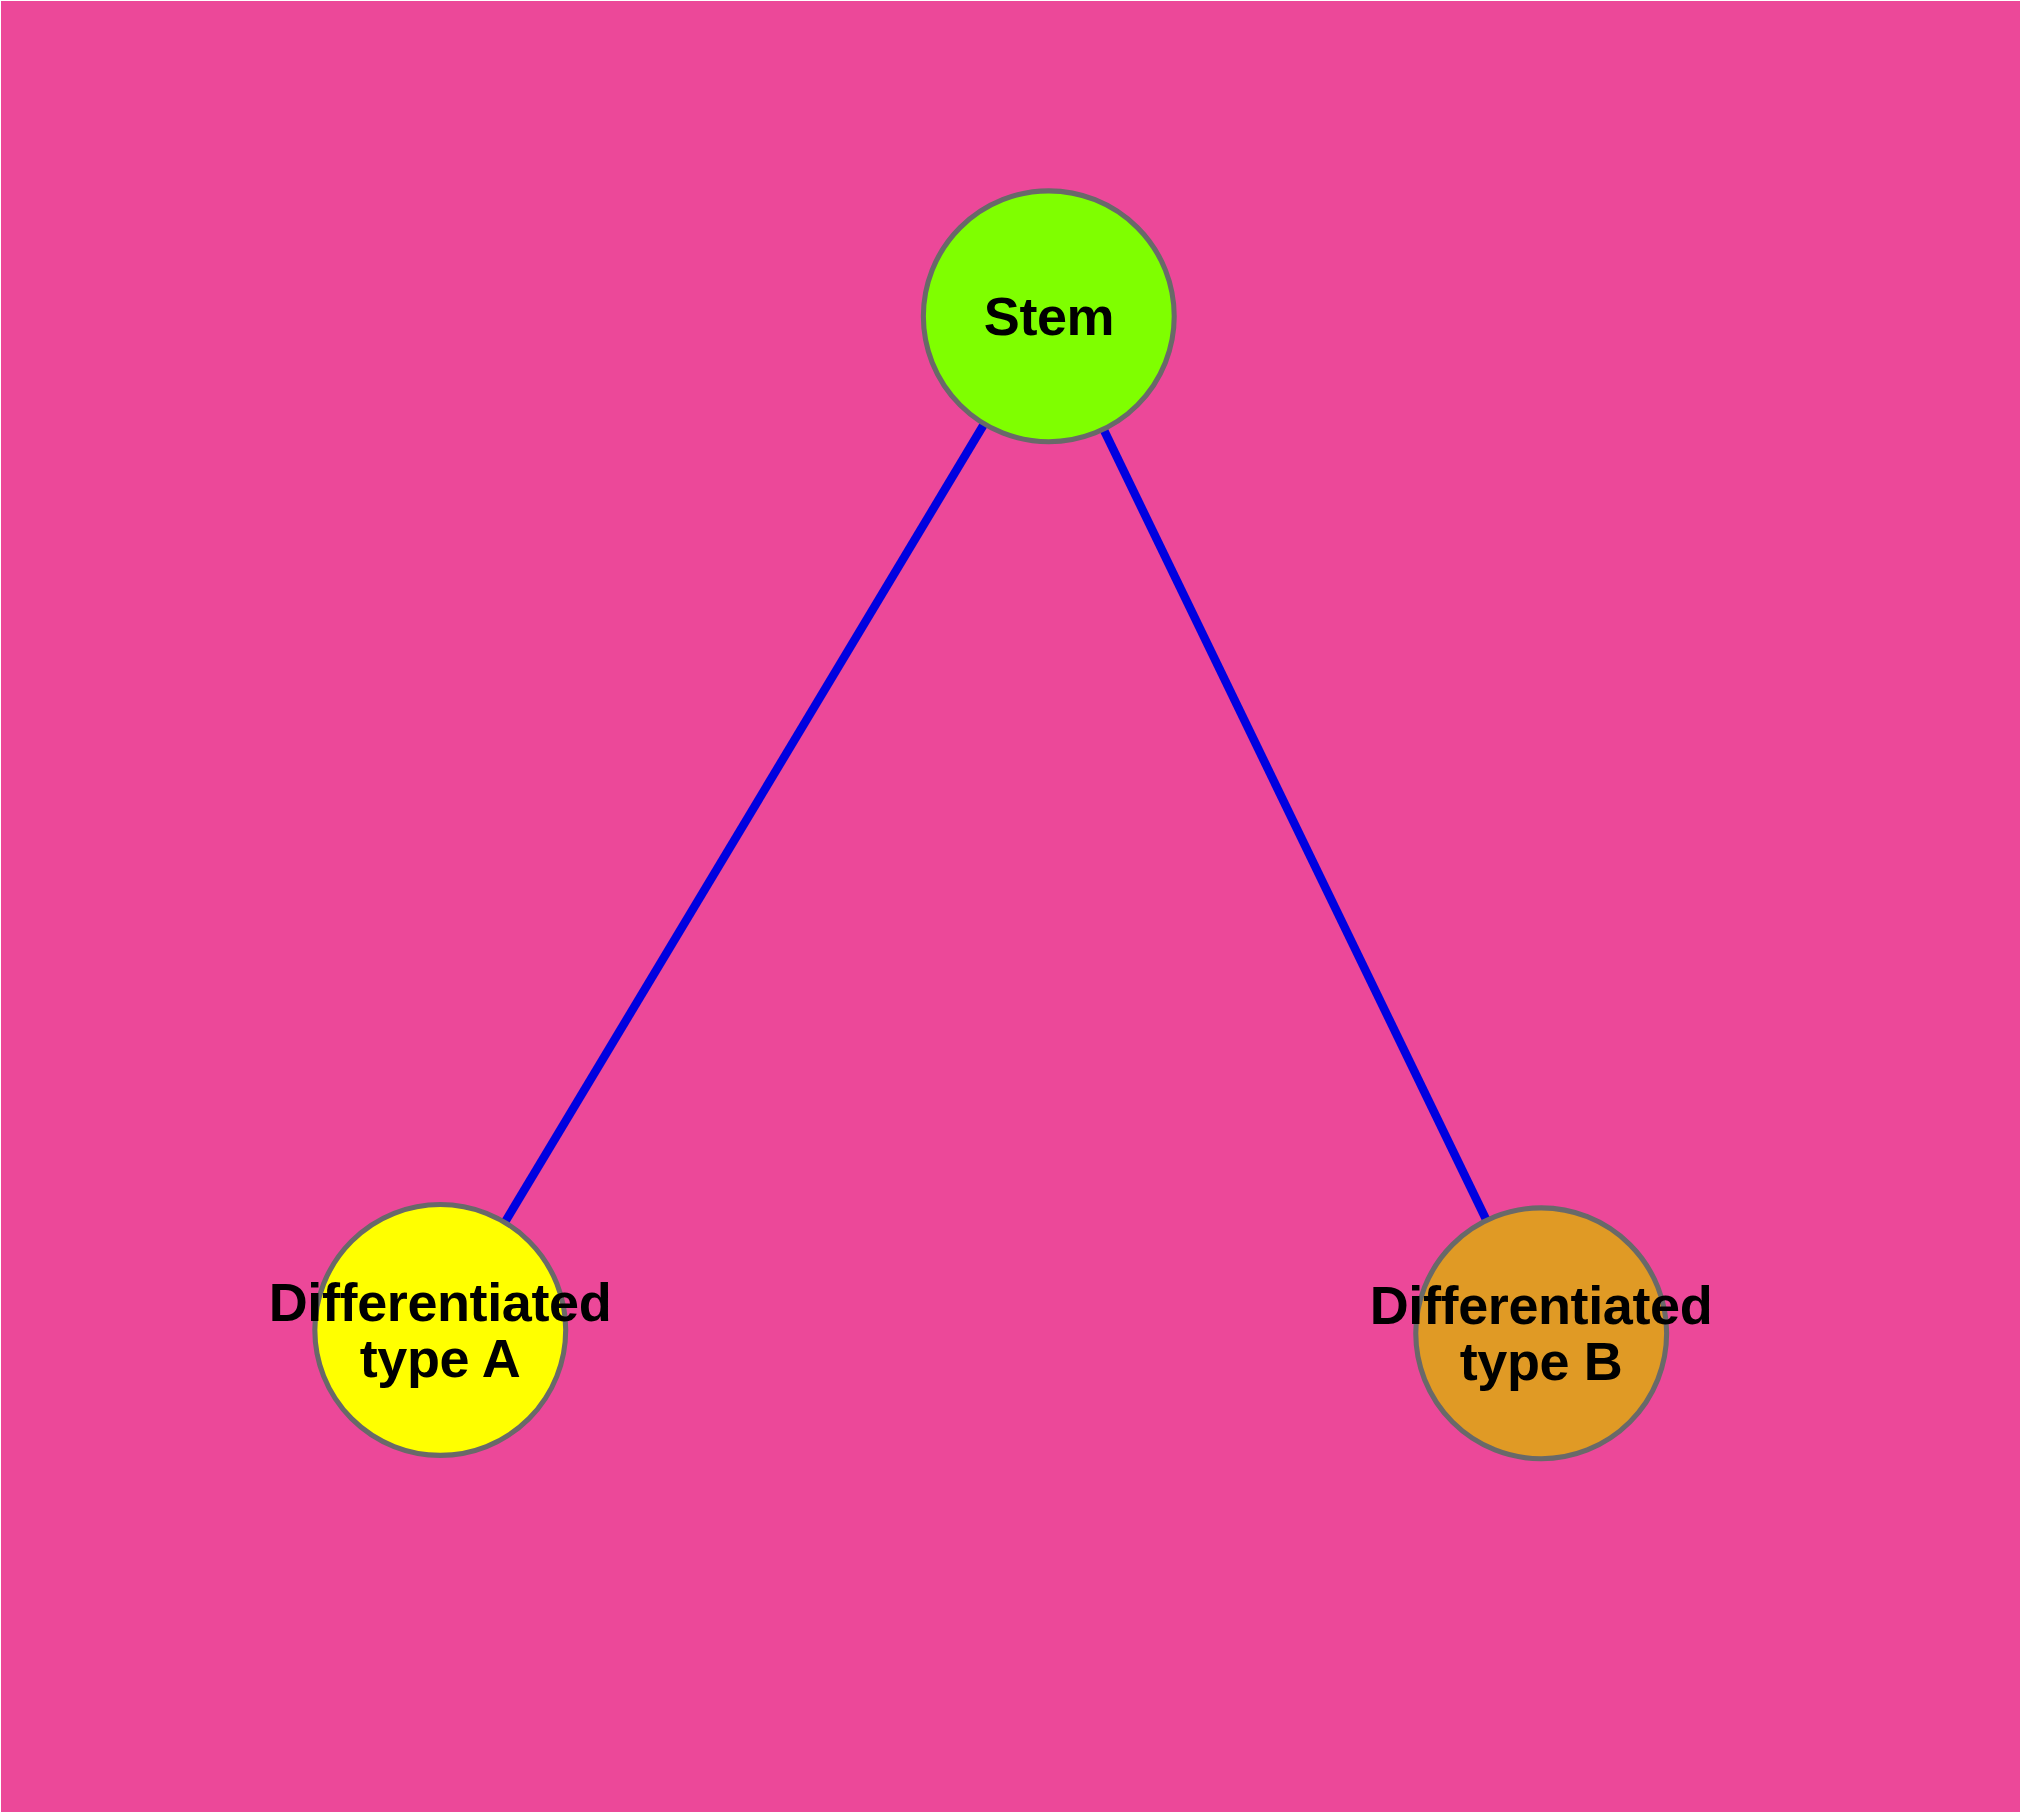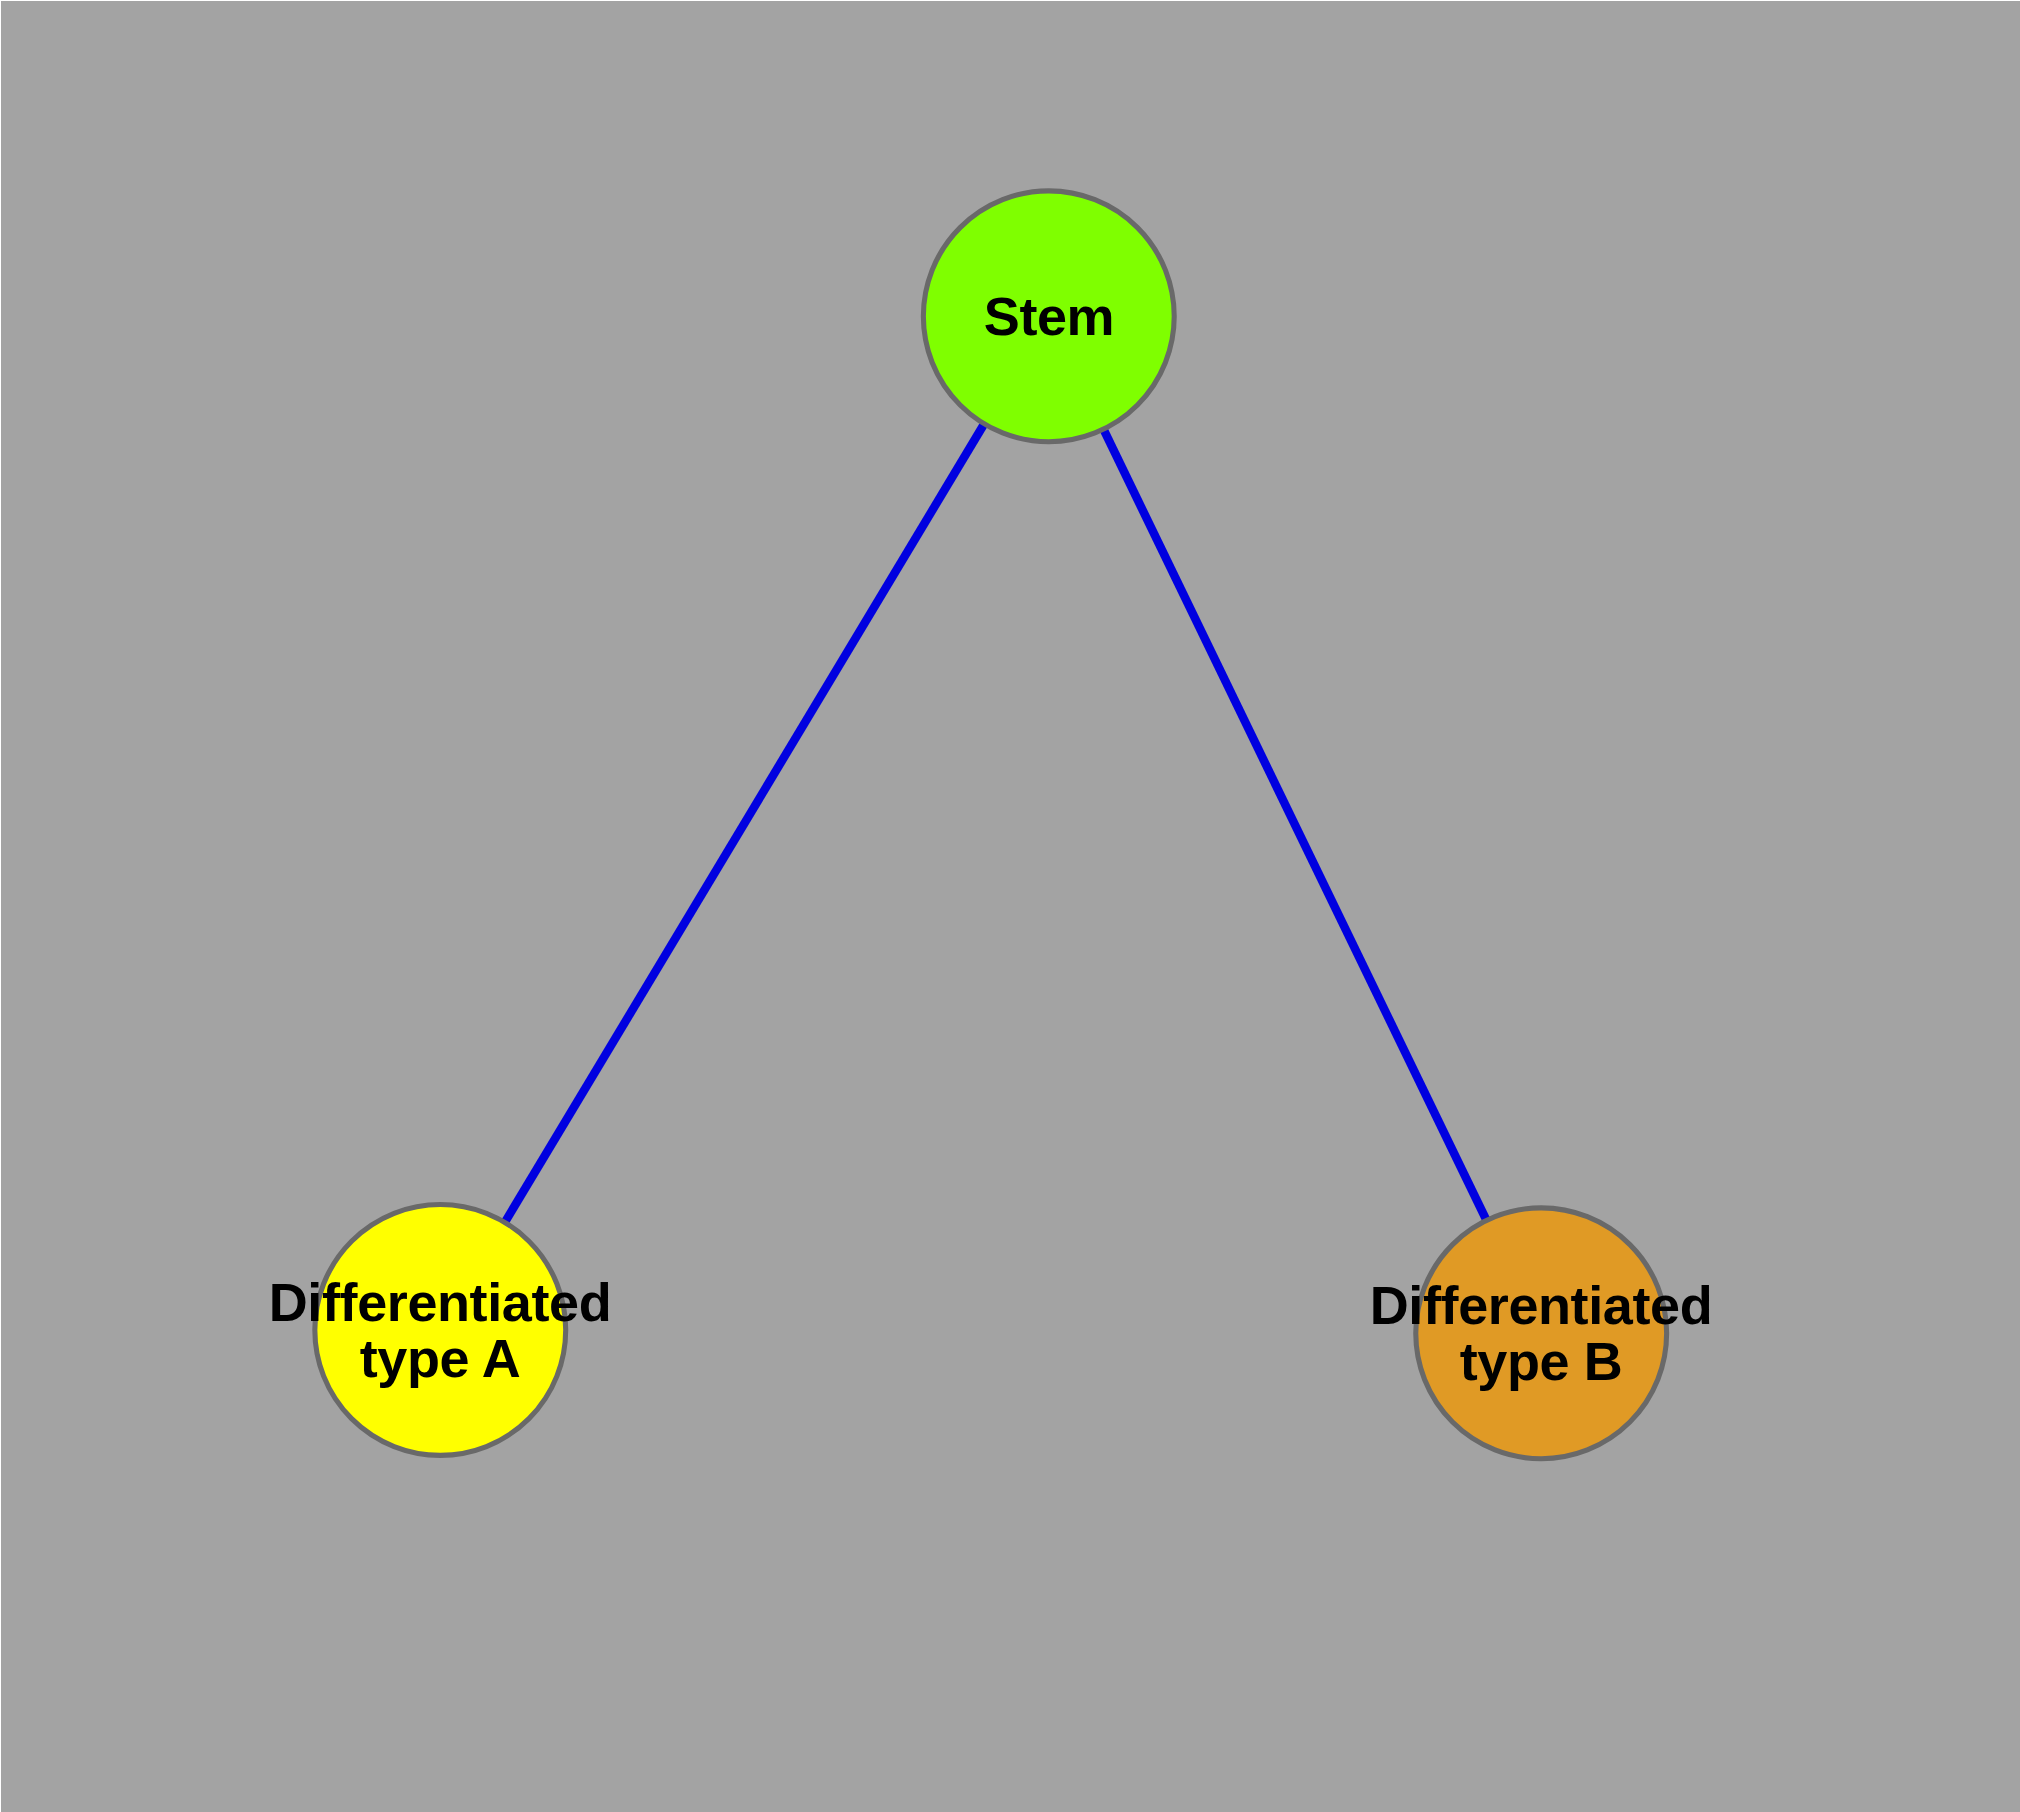--- a/index.html
+++ b/index.html
@@ -5,21 +5,21 @@
 <style>
   html, body {
     margin: 0;
     padding: 0;
     background: #ffffff;
   }
   #canvas {
     position: relative;
     width: 2021px;
     height: 1812px;
-    background: #a3a3a3;
+    background: #ec4899;
     overflow: hidden;
     font-family: "Liberation Sans", "DejaVu Sans", sans-serif;
     box-sizing: border-box;
     border-top: 1.7px solid #ffffff;
     border-left: 1.7px solid #ffffff;
   }
   #graph-svg {
     position: absolute;
     left: 0;
     top: 0;

